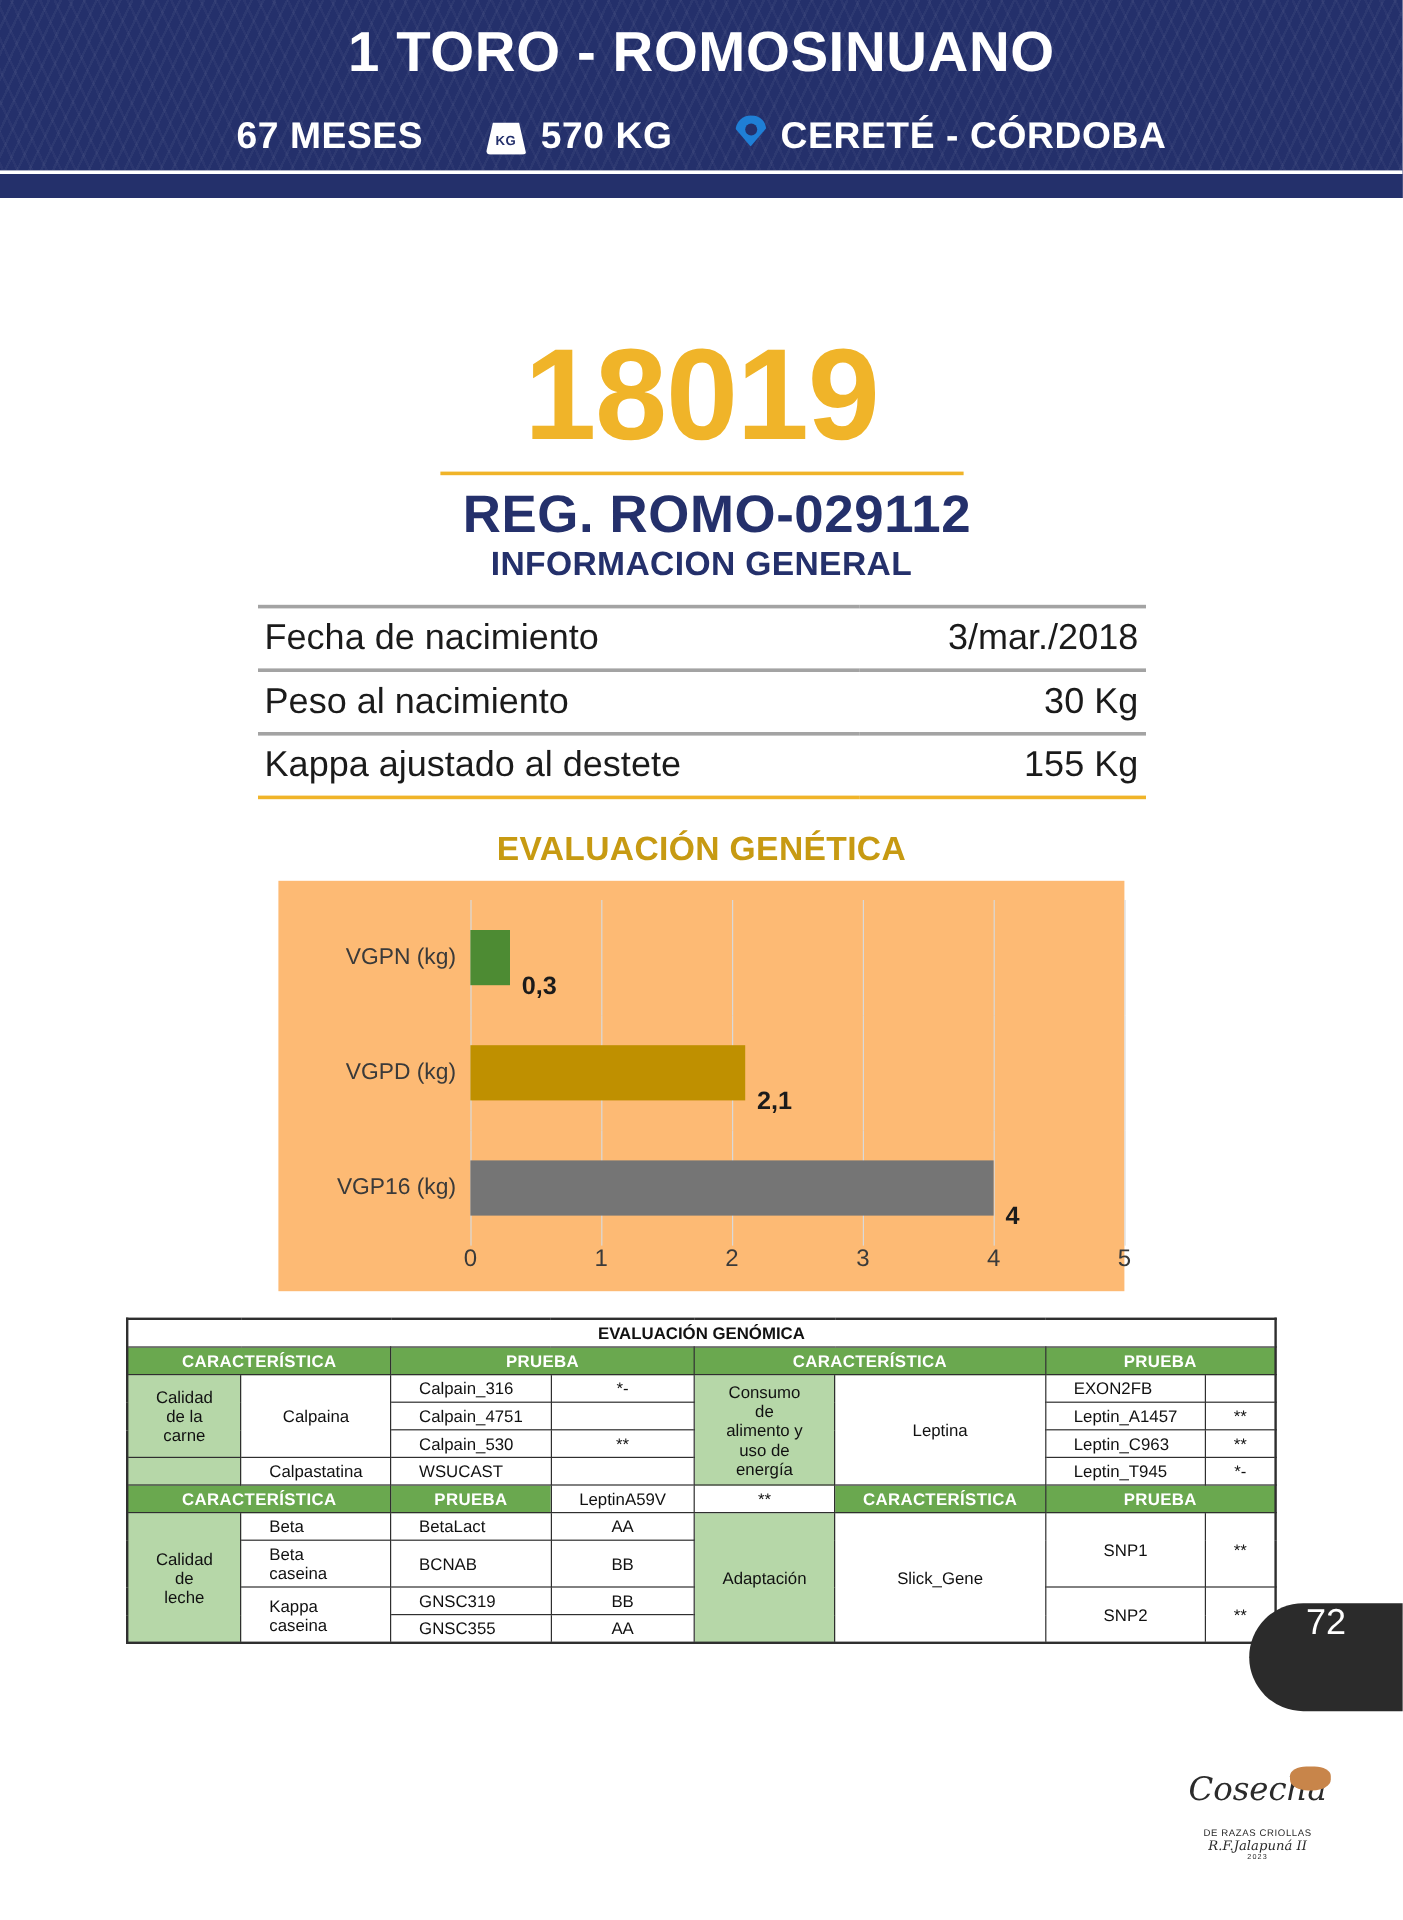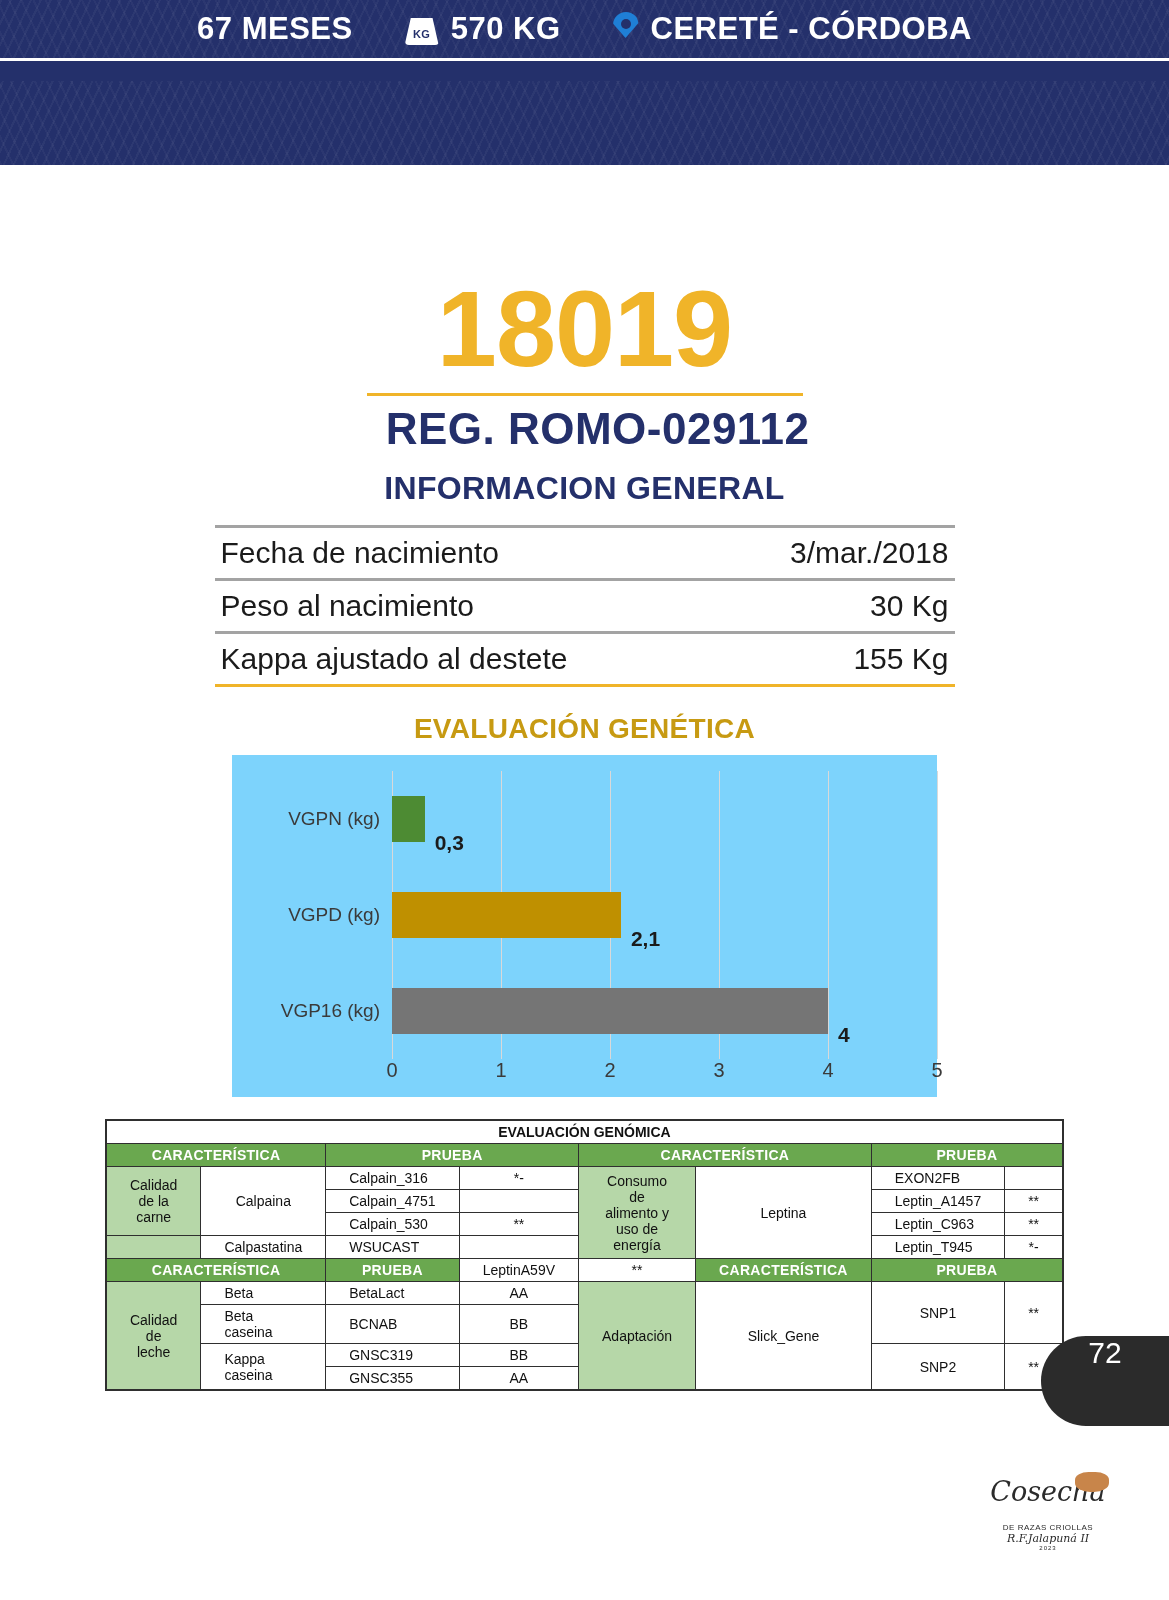--- a/index.html
+++ b/index.html
@@ -138,23 +138,23 @@
     text-align: center;
     color: #24306b;
     font-size: 44px;
     font-weight: bold;
     letter-spacing: 0.5px;
     margin-left: 26px;
   }
   .info-general {
     text-align: center;
     color: #24306b;
-    font-size: 32px;
-    font-weight: bold;
-    margin-top: 16px;
+    font-size: 28px;
+    font-weight: bold;
+    margin-top: 0;
     letter-spacing: 0.3px;
   }
 
   .info-table {
     width: 740px;
     margin: 18px auto 0 auto;
     border-collapse: collapse;
   }
   .info-table tr { border-top: 3px solid #a3a3a3; }
   .info-table tr:last-child { border-bottom: 3px solid #f0b429; }
@@ -172,21 +172,21 @@
     font-size: 28px;
     font-weight: bold;
     margin-top: 26px;
     letter-spacing: 0.3px;
   }
 
   
   .chart-wrap {
     width: 705px;
     margin: 10px auto 0 auto;
-    background: #7dd3fc;
+    background: #fdba74;
     padding: 16px 0 8px 0;
     position: relative;
   }
   .chart-row {
     display: flex;
     align-items: center;
     height: 96px;
     position: relative;
   }
   .chart-label {
@@ -327,20 +327,23 @@
     width: 34px;
     height: 20px;
     background: #c8854a;
     border-radius: 40% 40% 45% 45%;
   }
 </style>
 </head>
 <body>
 
 <div class="header">
+  <div class="header-title-bar">
+    <div class="header-title">1 TORO - ROMOSINUANO</div>
+  </div>
   <div class="header-sub-bar">
     <div class="sub-item">
       <span>67 MESES</span>
     </div>
     <div class="sub-item">
       <span class="kg-icon">
         <span class="kg-handle"></span>
         <span>KG</span>
       </span>
       <span>570 KG</span>

